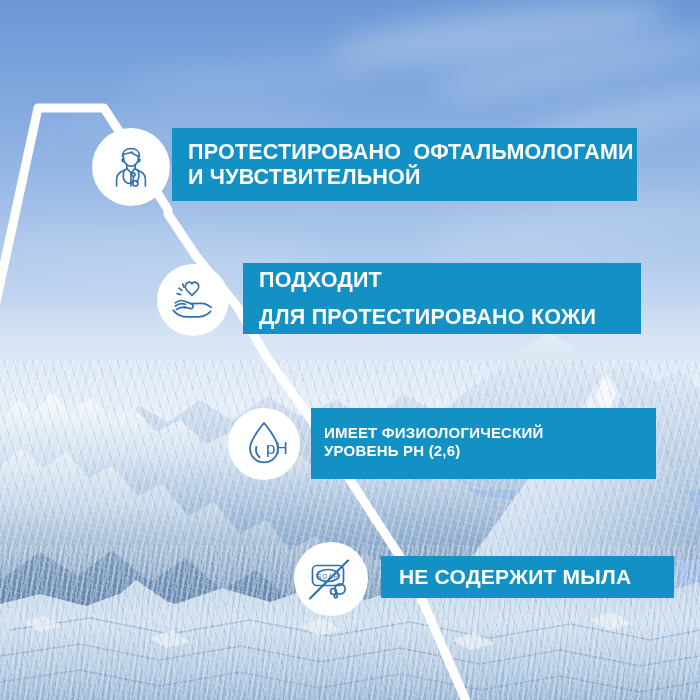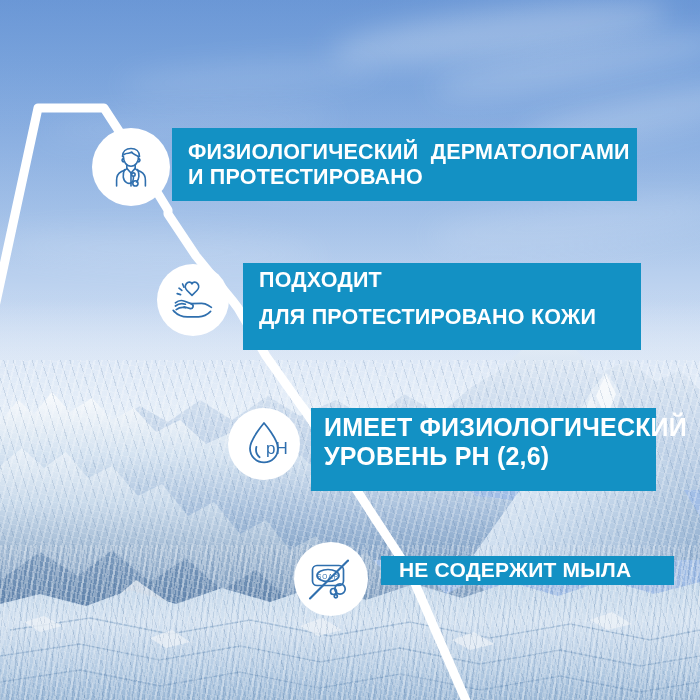--- a/index.html
+++ b/index.html
@@ -114,23 +114,23 @@
     color: #ffffff;
     font-weight: bold;
     letter-spacing: 0.2px;
     display: flex;
     flex-direction: column;
     justify-content: center;
   }
   .banner .line { white-space: pre; line-height: 1.16; }
 
   #banner-1 { left: 172px; top: 128px; width: 449px; height: 73px; padding: 0 0 0 16px; font-size: 21.5px; }
-  #banner-2 { left: 243px; top: 263px; width: 382px; height: 71px; padding: 0 0 16px 16px; font-size: 21.5px; gap: 12px; }
-  #banner-3 { left: 311px; top: 408px; width: 332px; height: 67px; padding: 0 0 16px 13px; font-size: 25px; }
-  #banner-4 { left: 381px; top: 556px; width: 275px; height: 29px; padding: 0 0 0 18px; font-size: 21px; }
+  #banner-2 { left: 243px; top: 263px; width: 382px; height: 71px; padding: 0 0 0 16px; font-size: 21.5px; gap: 12px; }
+  #banner-3 { left: 311px; top: 408px; width: 332px; height: 67px; padding: 0 0 4px 13px; font-size: 15px; }
+  #banner-4 { left: 381px; top: 556px; width: 275px; height: 42px; padding: 0 0 0 18px; font-size: 21px; }
 </style>
 </head>
 <body>
 
 <div id="poster">
 
   <div class="bg-layer">
 
     <div class="sky"></div>
 
@@ -320,22 +320,22 @@
         <circle cx="31.8" cy="44.2" r="1.6"></circle>
       </g>
 
       <text x="24" y="26.6" text-anchor="middle" font-family="'Liberation Sans', sans-serif" font-size="6.4" letter-spacing="1.1" fill="#2f6fae">SOAP</text>
 
       <line x1="6" y1="46.5" x2="44" y2="8.5" stroke="#2f6fae" stroke-width="2.1" stroke-linecap="round"></line>
     </svg>
   </div>
 
   <div class="banner" id="banner-1">
-    <span class="line">ФИЗИОЛОГИЧЕСКИЙ  ДЕРМАТОЛОГАМИ</span>
-    <span class="line">И ПРОТЕСТИРОВАНО</span>
+    <span class="line">ПРОТЕСТИРОВАНО  ОФТАЛЬМОЛОГАМИ</span>
+    <span class="line">И ЧУВСТВИТЕЛЬНОЙ</span>
   </div>
 
   <div class="banner" id="banner-2">
     <span class="line">ПОДХОДИТ</span>
     <span class="line">ДЛЯ ПРОТЕСТИРОВАНО КОЖИ</span>
   </div>
 
   <div class="banner" id="banner-3">
     <span class="line">ИМЕЕТ ФИЗИОЛОГИЧЕСКИЙ</span>
     <span class="line">УРОВЕНЬ РН (2,6)</span>

